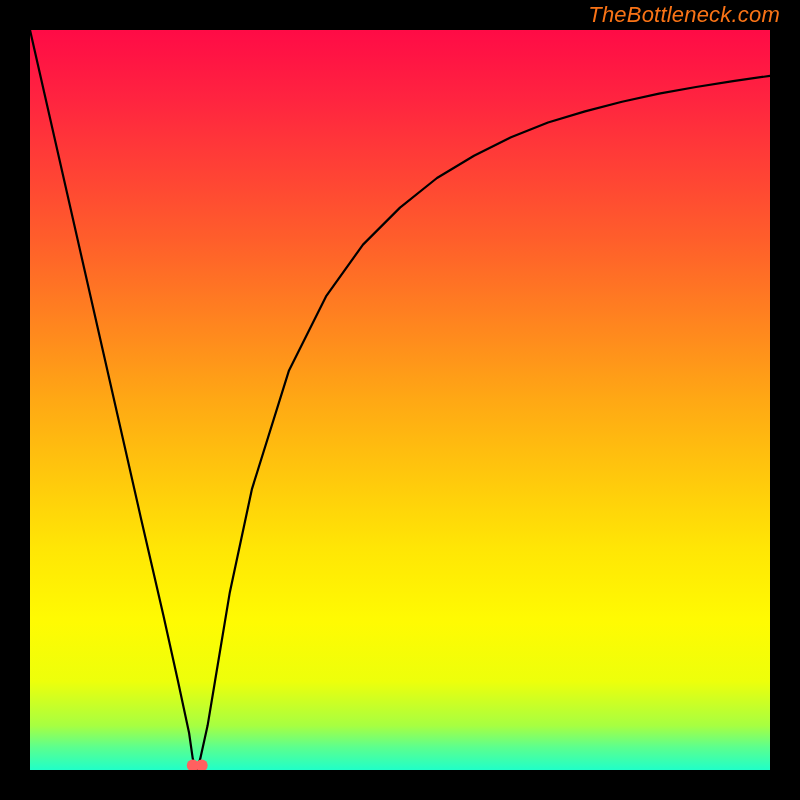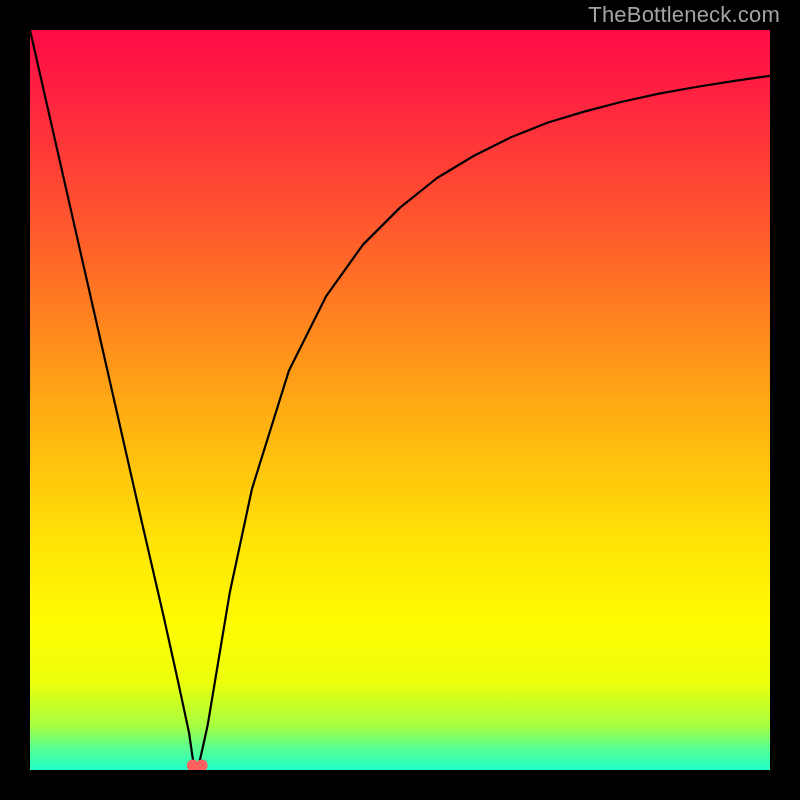--- a/index.html
+++ b/index.html
@@ -14,25 +14,26 @@
   .frame {
     position: relative;
     width: 800px;
     height: 800px;
     background: #000;
   }
   .watermark {
     position: absolute;
     top: 2px;
     right: 20px;
-    color: #a3a3a3;
+    color: #f97316;
     font-size: 22px;
     font-weight: 500;
     letter-spacing: 0.2px;
     z-index: 10;
+    font-style: italic;
   }
   .plot-area {
     position: absolute;
     left: 30px;
     top: 30px;
     width: 740px;
     height: 740px;
     overflow: hidden;
   }
   svg {

